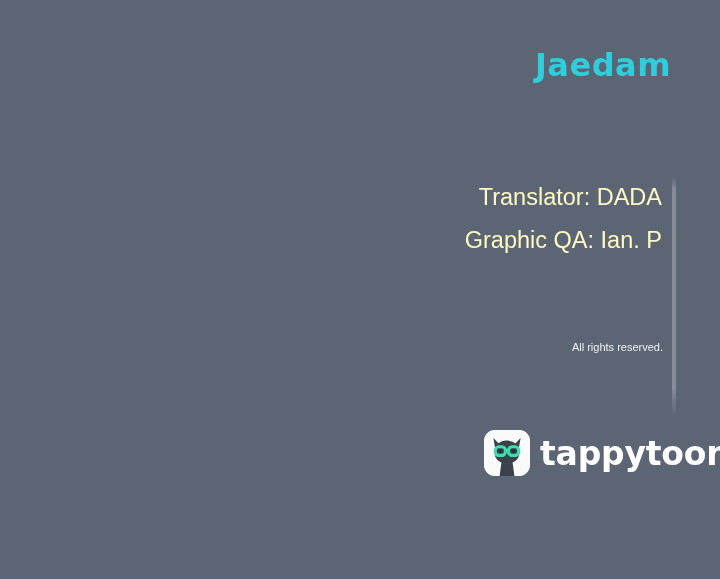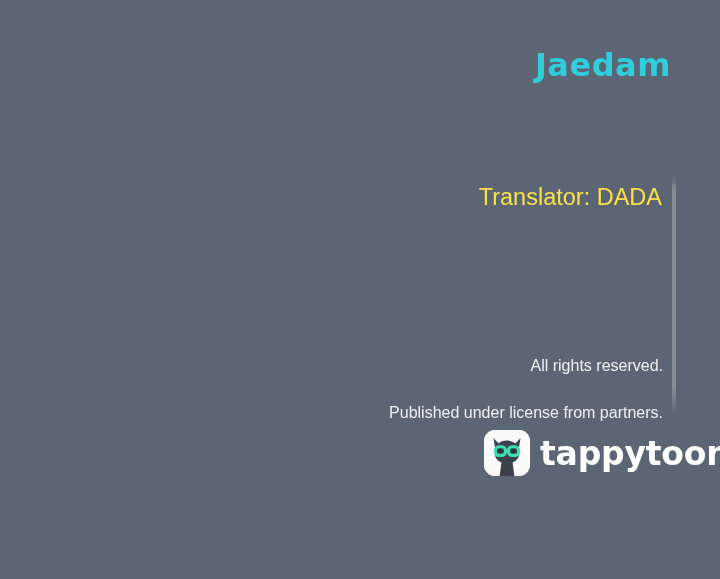--- a/index.html
+++ b/index.html
@@ -37,42 +37,41 @@
 
   
   #credits-block {
     position: absolute;
     right: 58px;
     top: 176px;
     width: 430px;
     text-align: right;
   }
   .credit-line {
-    color: #fde047;
+    color: #fef9c3;
     font-size: 23.5px;
     line-height: 43px;
     white-space: nowrap;
     font-weight: 400;
   }
 
   
   #legal-block {
     position: absolute;
     right: 57px;
     top: 333px;
     width: 520px;
     text-align: right;
   }
   .legal-line {
     color: #eef0f3;
-    font-size: 16px;
+    font-size: 11px;
     line-height: 28px;
     white-space: nowrap;
     font-weight: 400;
-    margin-top: 19px;
   }
 
   
   #scrollbar-track {
     position: absolute;
     left: 672px;
     top: 176px;
     width: 4px;
     height: 240px;
     border-radius: 2px;
@@ -114,25 +113,25 @@
 </style>
 </head>
 <body>
 
 <div id="page">
 
   <div id="publisher-logo">Jaedam</div>
 
   <div id="credits-block">
     <div class="credit-line">Translator: DADA</div>
+    <div class="credit-line">Graphic QA: Ian. P</div>
   </div>
 
   <div id="legal-block">
     <div class="legal-line">All rights reserved.</div>
-    <div class="legal-line">Published under license from partners.</div>
   </div>
 
   <div id="scrollbar-track"></div>
 
   <div id="tappytoon-lockup">
 
     <span id="tappytoon-app-icon">
       <svg width="46" height="46" viewBox="0 0 46 46" xmlns="http://www.w3.org/2000/svg">
         <rect x="0" y="0" width="46" height="46" rx="11" ry="11" fill="#fafafa"></rect>
 

